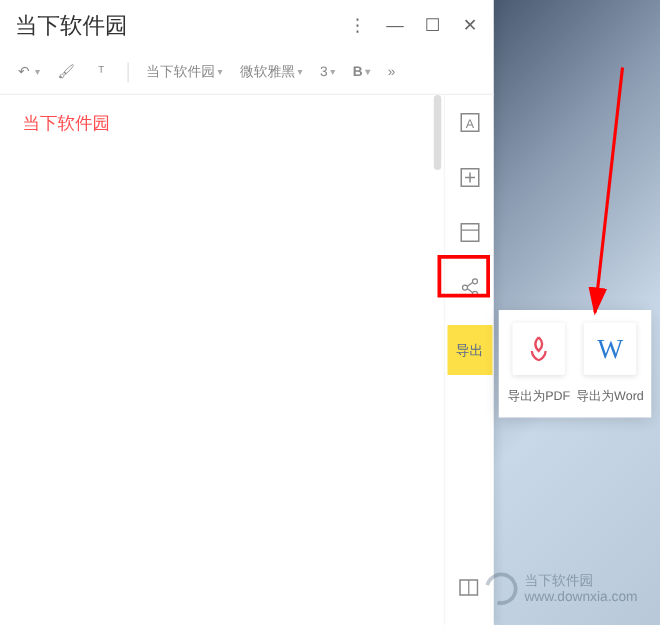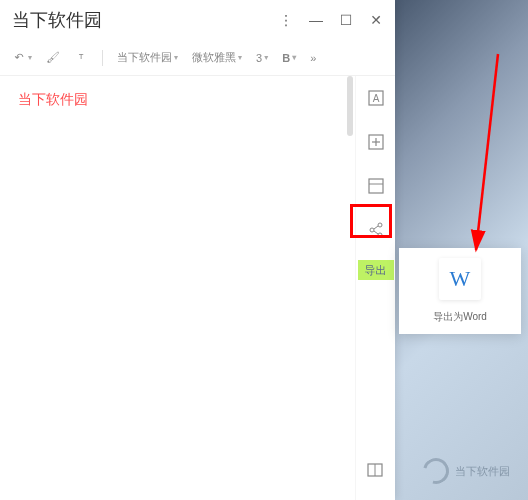--- a/index.html
+++ b/index.html
@@ -108,22 +108,22 @@
       height: 28px;
       display: flex;
       align-items: center;
       justify-content: center;
       cursor: pointer;
       color: #666;
       font-size: 14px;
     }
     .export-btn {
       width: 36px;
-      height: 20px;
-      background: #bef264;
+      height: 40px;
+      background: #fde047;
       font-size: 11px;
       color: #5a6a8a;
     }
     .export-highlight {
       position: absolute;
       border: 3px solid #ff0000;
       width: 42px;
       height: 34px;
       left: 350px;
       top: 204px;
@@ -301,32 +301,41 @@
     </div>
   </div>
 
   <div class="scrollbar"></div>
 </div>
 
 <div class="export-highlight"></div>
 
 <div class="export-panel">
   <div class="export-opt">
+    <div class="export-icon pdf-ico">
+      <svg width="22" height="22" viewBox="0 0 24 24">
+          <path d="M12 2 C8 6 8 10 12 14 C16 10 16 6 12 2 M6 14 C6 18 10 22 12 22 C14 22 18 18 18 14" fill="none" stroke="#e84a5f" stroke-width="2"></path>
+        </svg>
+    </div>
+    <div class="export-label">导出为PDF</div>
+  </div>
+  <div class="export-opt">
     <div class="export-icon word-ico">W</div>
     <div class="export-label">导出为Word</div>
   </div>
 </div>
 
 <svg class="arrow" width="528" height="500">
   <defs>
     <marker id="ah" markerWidth="10" markerHeight="10" refX="8" refY="3" orient="auto">
       <path d="M0,0 L9,3 L0,6 Z" fill="#ff0000"></path>
     </marker>
   </defs>
   <line x1="498" y1="54" x2="476" y2="250" stroke="#ff0000" stroke-width="2.5" marker-end="url(#ah)"></line>
 </svg>
 
 <div class="watermark">
   <div class="wm-ring"></div>
   <div>
     <div>当下软件园</div>
+    <div>www.downxia.com</div>
   </div>
 </div>
 
 </body></html>

